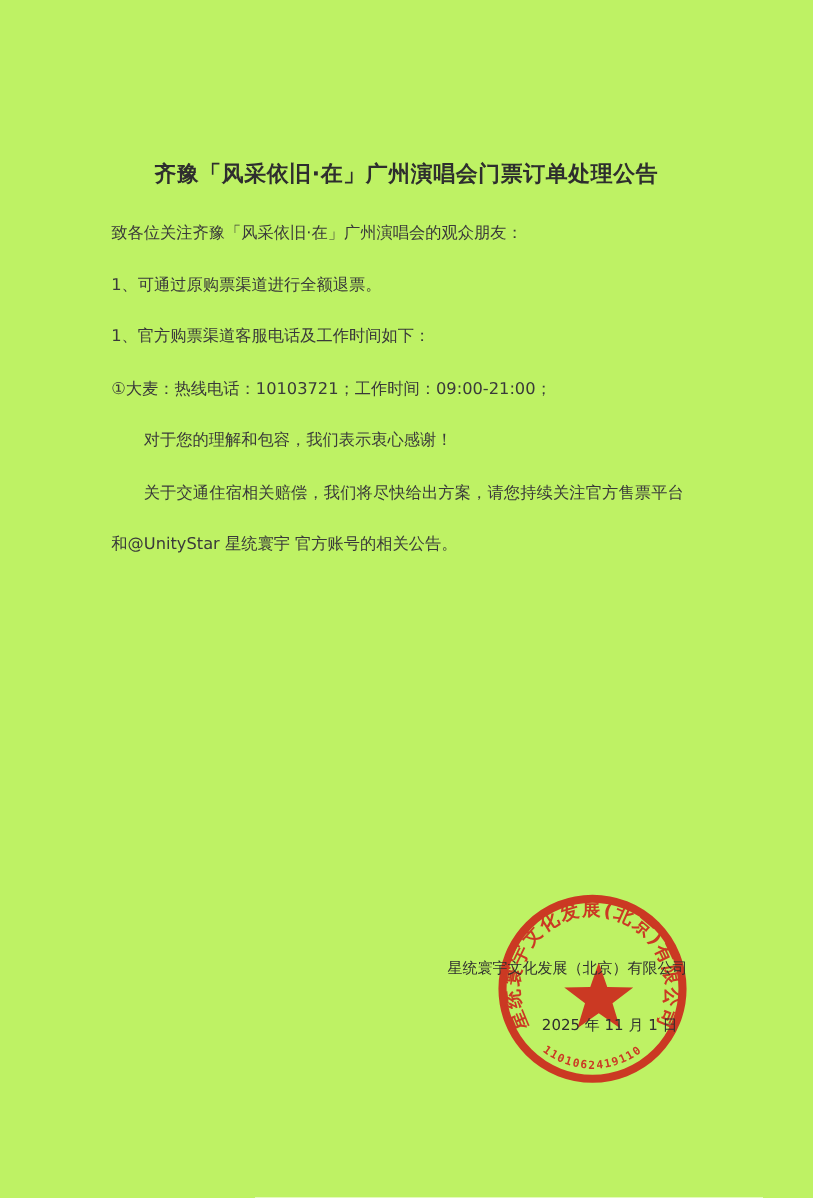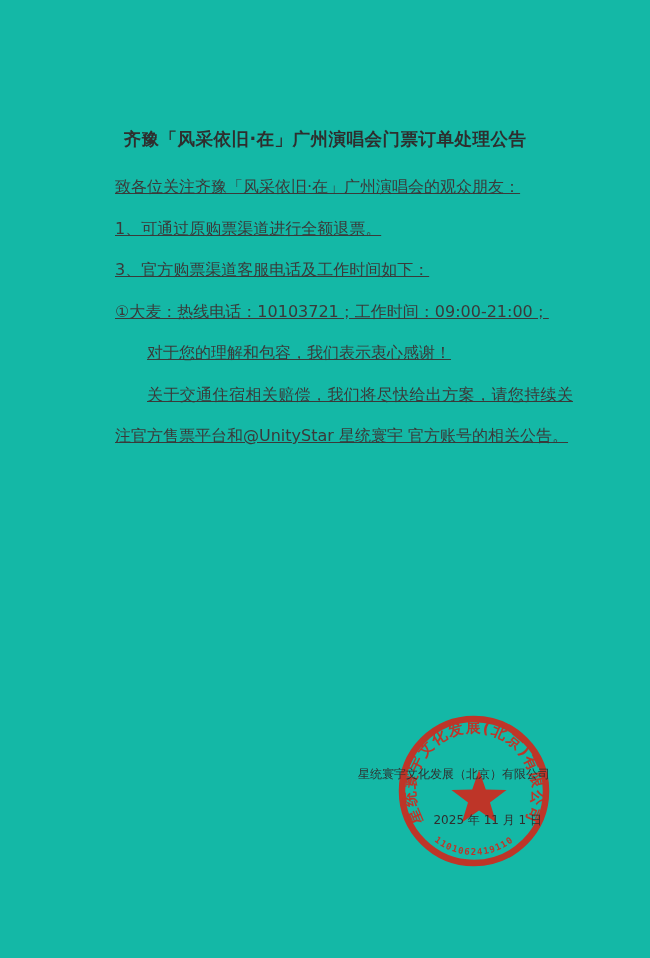--- a/index.html
+++ b/index.html
@@ -1,41 +1,40 @@
 <!DOCTYPE html>
 <html><head>
 <meta charset="utf-8">
 <style>
   html,body{margin:0;padding:0;background:#ffffff;}
   .page{
     position:relative;
     width:650px;height:958px;
-    background:#14b8a6;
+    background:#bef264;
     font-family:"DejaVu Sans",sans-serif;
     color:#3a3a3a;
     overflow:hidden;
   }
   .title{
     position:absolute;
     top:127px;left:0;width:100%;
     margin:0;
     text-align:center;
     font-size:17.5px;
     font-weight:bold;
     color:#2e2e2e;
     letter-spacing:.5px;
   }
   .body-text{
     position:absolute;
-    left:115px;top:166px;width:458px;
-    font-size:16px;
+    left:89px;top:166px;width:458px;
+    font-size:13px;
     line-height:41.5px;
     text-align:justify;
     text-justify:inter-ideograph;
-    text-decoration:underline;
   }
   .body-text p{margin:0;}
   .indent{text-indent:2em;}
   .gap-before{margin-top:50px;}
   .signature{
     position:absolute;
     left:0;top:0;width:100%;height:100%;
     z-index:3;
     pointer-events:none;
   }
@@ -72,21 +71,21 @@
 </head>
 <body>
 
 <div class="page">
 
   <h1 class="title">齐豫「风采依旧·在」广州演唱会门票订单处理公告</h1>
 
   <div class="body-text">
     <p>致各位关注齐豫「风采依旧·在」广州演唱会的观众朋友：</p>
     <p>1、可通过原购票渠道进行全额退票。</p>
-    <p>3、官方购票渠道客服电话及工作时间如下：</p>
+    <p>1、官方购票渠道客服电话及工作时间如下：</p>
     <p>①大麦：热线电话：10103721；工作时间：09:00-21:00；</p>
     <p class="indent gap-before">对于您的理解和包容，我们表示衷心感谢！</p>
     <p class="indent">关于交通住宿相关赔偿，我们将尽快给出方案，请您持续关注官方售票平台和@UnityStar 星统寰宇 官方账号的相关公告。</p>
   </div>
 
   <svg class="seal" viewBox="0 0 170 170">
     <circle cx="85" cy="85" r="72" fill="none" stroke-width="6.5" stroke="#cd2a1e"></circle>
     <path id="sealArc" d="M 31.5 110 A 59 59 0 1 1 138.5 110" fill="none"></path>
     <path id="sealCodeArc" d="M 32.6 121.7 A 64 64 0 0 0 137.4 121.7" fill="none"></path>
     <text class="seal-ring-text" fill="#cd2a1e">

